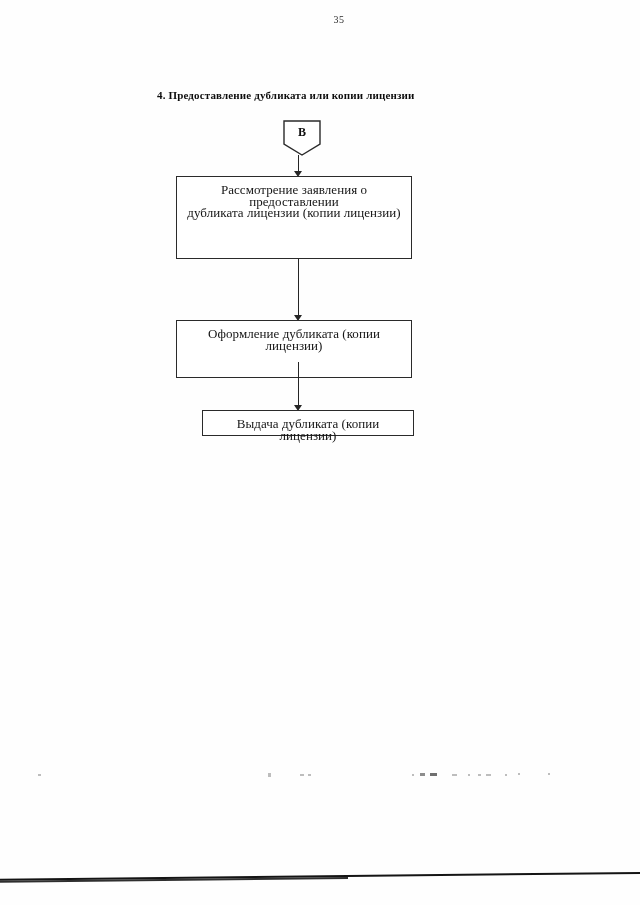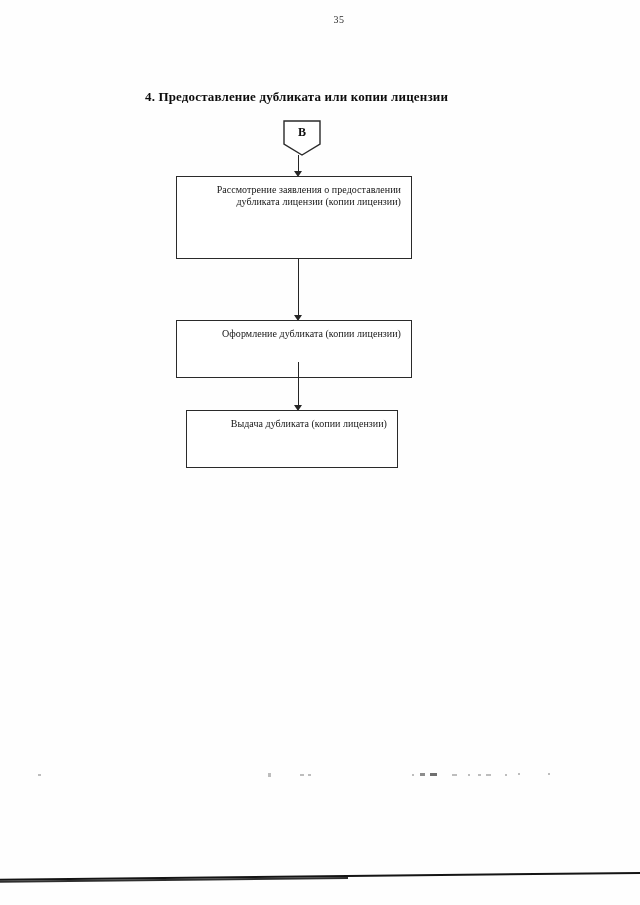--- a/index.html
+++ b/index.html
@@ -32,23 +32,23 @@
     text-align: center;
     font-size: 10px;
     color: #2b2b2b;
     letter-spacing: 0.5px;
     padding-left: 19px;
   }
 
   
   .section-title {
     position: absolute;
-    left: 145px;
+    left: 157px;
     top: 89px;
-    font-size: 13px;
+    font-size: 11px;
     font-weight: bold;
     color: #0d0d0d;
     letter-spacing: 0.15px;
     white-space: nowrap;
   }
 
   
   .flow {
     position: absolute;
     left: 0;
@@ -78,31 +78,31 @@
   }
 
   
   .node {
     position: absolute;
     border: 1px solid #2a2a2a;
     background: #ffffff;
     box-sizing: border-box;
   }
   .node-text {
-    font-size: 10px;
+    font-size: 13px;
     line-height: 11.5px;
-    text-align: right;
+    text-align: center;
     color: #151515;
     padding: 7px 10px 0 10px;
     letter-spacing: 0.05px;
   }
 
   #node-review  { left: 176px; top: 176px; width: 236px; height: 83px; }
   #node-issue   { left: 176px; top: 320px; width: 236px; height: 58px; }
-  #node-deliver { left: 186px; top: 410px; width: 212px; height: 58px; }
+  #node-deliver { left: 202px; top: 410px; width: 212px; height: 26px; }
 
   
   .arrow {
     position: absolute;
     width: 11px;
   }
   .arrow .shaft {
     position: absolute;
     left: 5px;
     top: 0;

